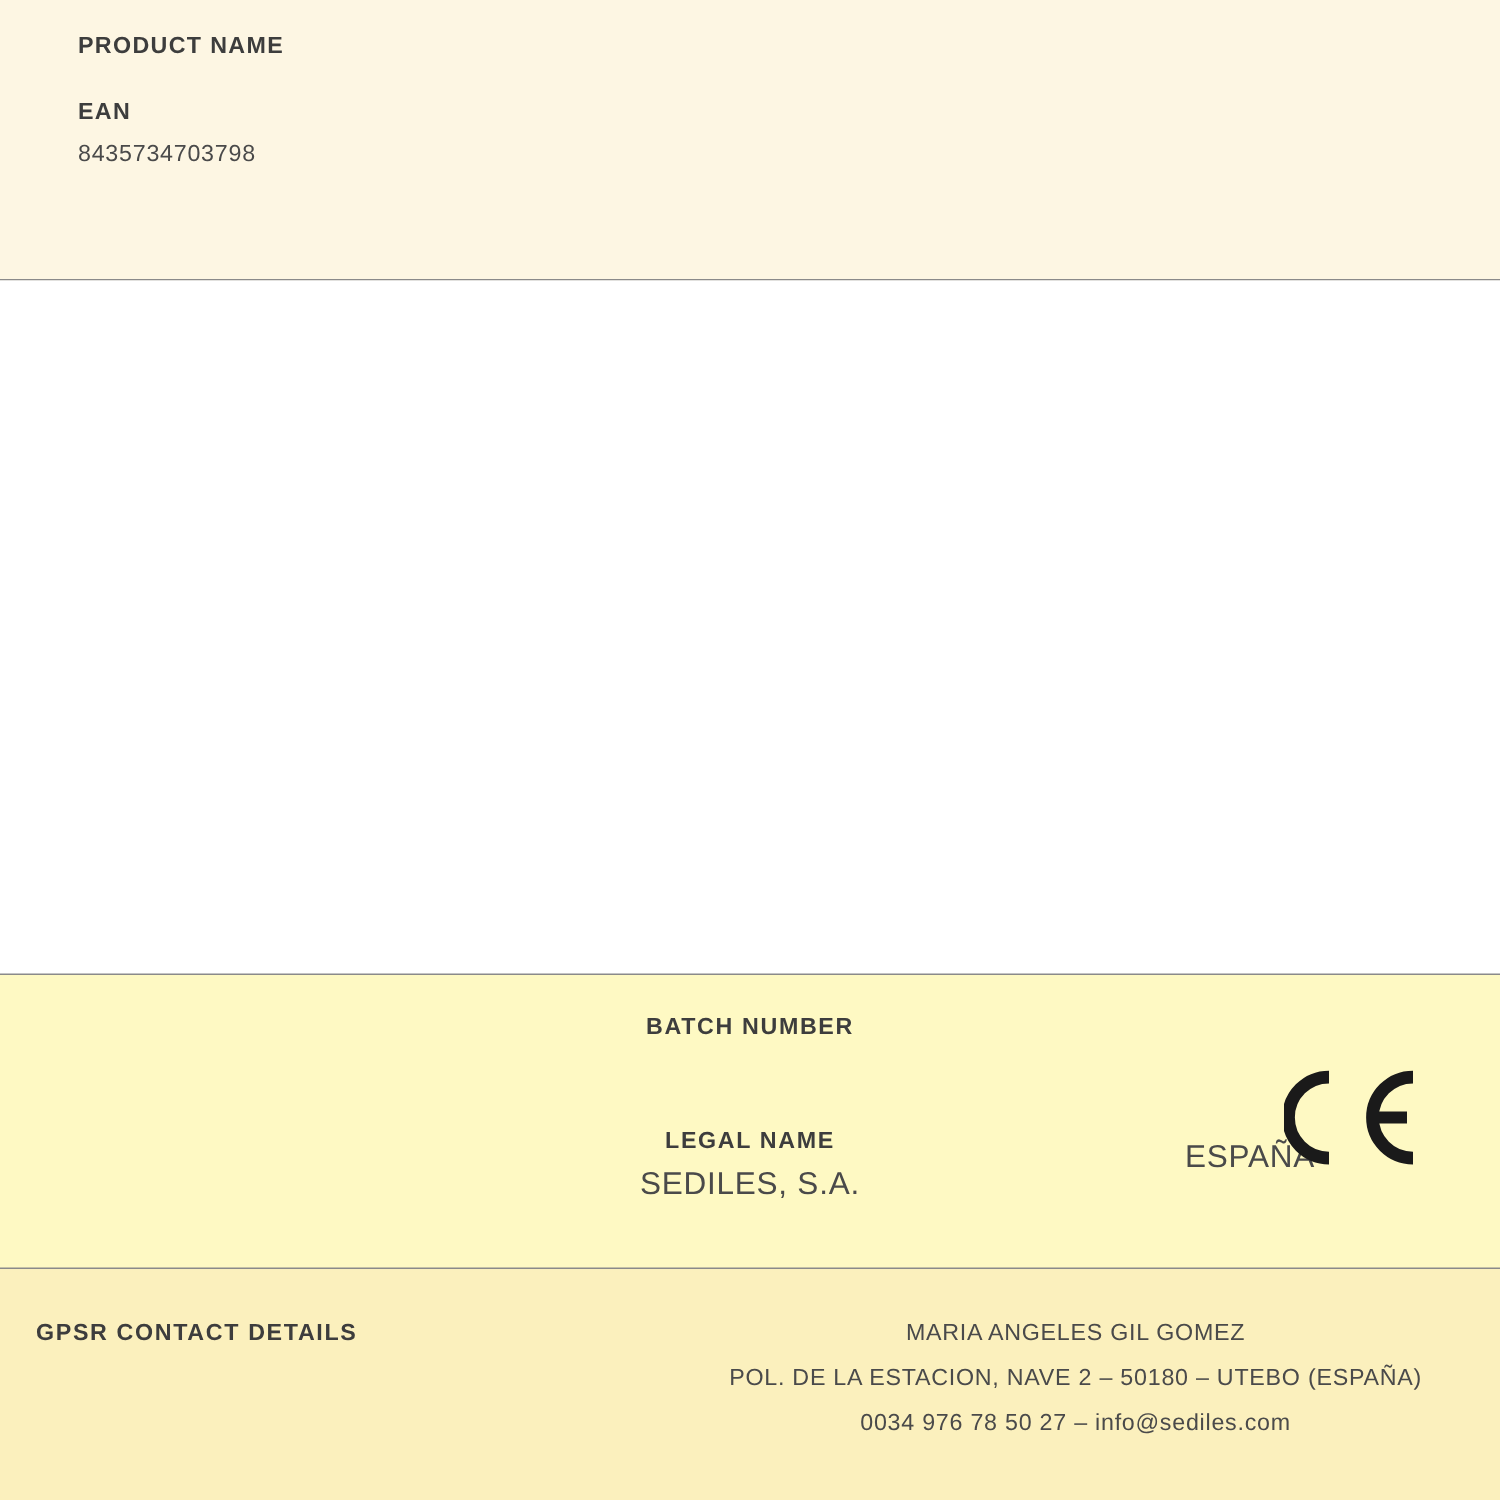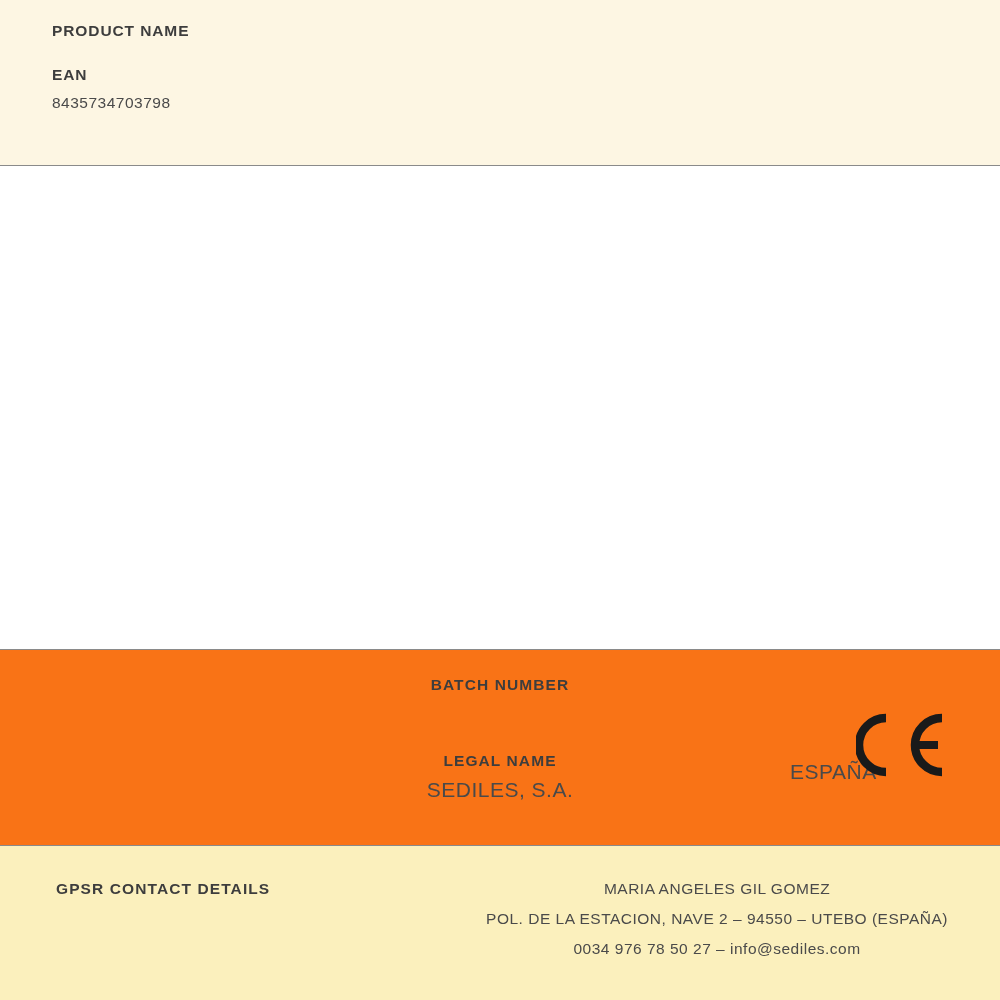--- a/index.html
+++ b/index.html
@@ -21,21 +21,21 @@
     display: flex;
     flex-direction: column;
   }
 
   
   .top-section {
     background: #fdf6e3;
     padding: 22px 52px 18px 52px;
     box-sizing: border-box;
     border-bottom: 1px solid #8a8a8a;
-    height: 166px;
+    height: 187px;
   }
   .field-label {
     font-size: 15.5px;
     font-weight: bold;
     letter-spacing: 0.9px;
     color: #3d3d3d;
     margin: 0 0 10px 0;
     text-transform: uppercase;
   }
   .field-value {
@@ -51,21 +51,21 @@
   
   .middle-section {
     background: #ffffff;
     flex: 1 1 auto;
     border-bottom: 1px solid #8a8a8a;
     position: relative;
   }
 
   
   .info-section {
-    background: #f97316;
+    background: #fef9c3;
     height: 196px;
     box-sizing: border-box;
     position: relative;
     border-bottom: 1px solid #8a8a8a;
   }
   .info-grid {
     display: grid;
     grid-template-columns: 1fr 1fr 1fr;
     text-align: center;
   }
@@ -92,21 +92,21 @@
     top: 62px;
     width: 92px;
     height: 66px;
   }
 
   
   .footer-section {
     background: #fbf0bd;
     height: 154px;
     box-sizing: border-box;
-    padding: 34px 52px 0 56px;
+    padding: 34px 52px 0 24px;
     display: flex;
     justify-content: space-between;
     align-items: flex-start;
   }
   .footer-label {
     font-size: 15.5px;
     font-weight: bold;
     letter-spacing: 1.1px;
     color: #3d3d3d;
     text-transform: uppercase;
@@ -168,18 +168,18 @@
       <path d="M86 6 A 27 27 0 1 0 86 60" stroke="#1a1a1a" stroke-width="8.5" fill="none"></path>
       <rect x="56" y="29" width="26" height="8" fill="#1a1a1a"></rect>
       <rect x="0" y="29" width="0" height="8" fill="#1a1a1a"></rect>
     </svg>
   </div>
 
   <div class="footer-section">
     <p class="footer-label">GPSR CONTACT DETAILS</p>
     <div class="footer-lines">
       <p class="footer-line">MARIA ANGELES GIL GOMEZ</p>
-      <p class="footer-line">POL. DE LA ESTACION, NAVE 2 – 94550 – UTEBO (ESPAÑA)</p>
+      <p class="footer-line">POL. DE LA ESTACION, NAVE 2 – 50180 – UTEBO (ESPAÑA)</p>
       <p class="footer-line">0034 976 78 50 27 – info@sediles.com</p>
     </div>
   </div>
 
 </div>
 
 </body></html>

